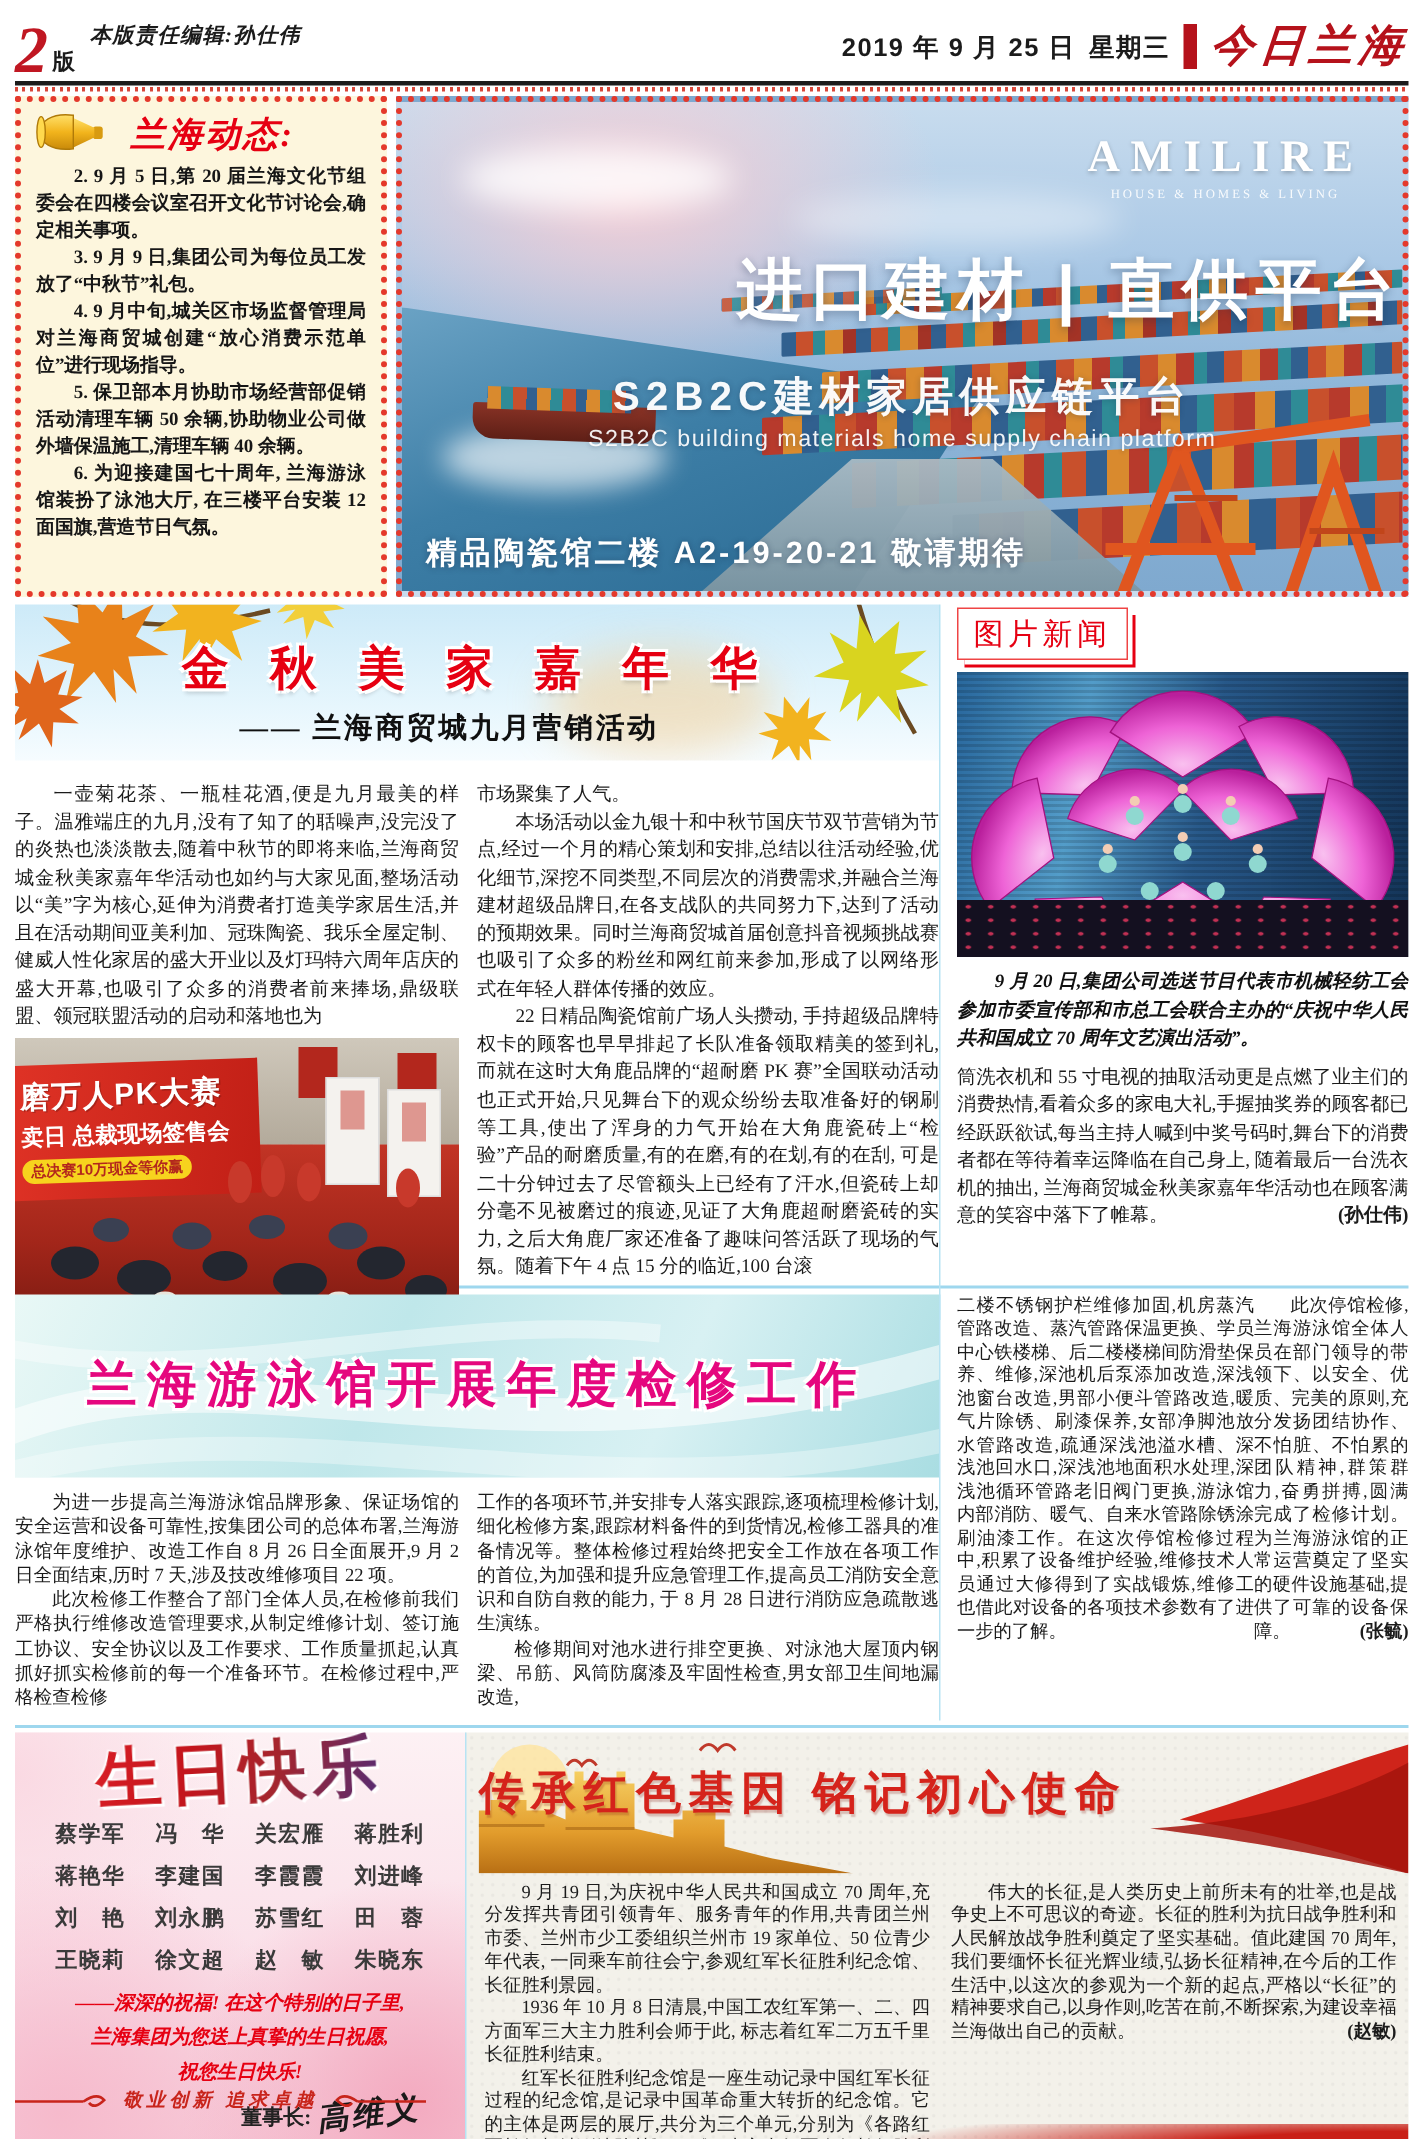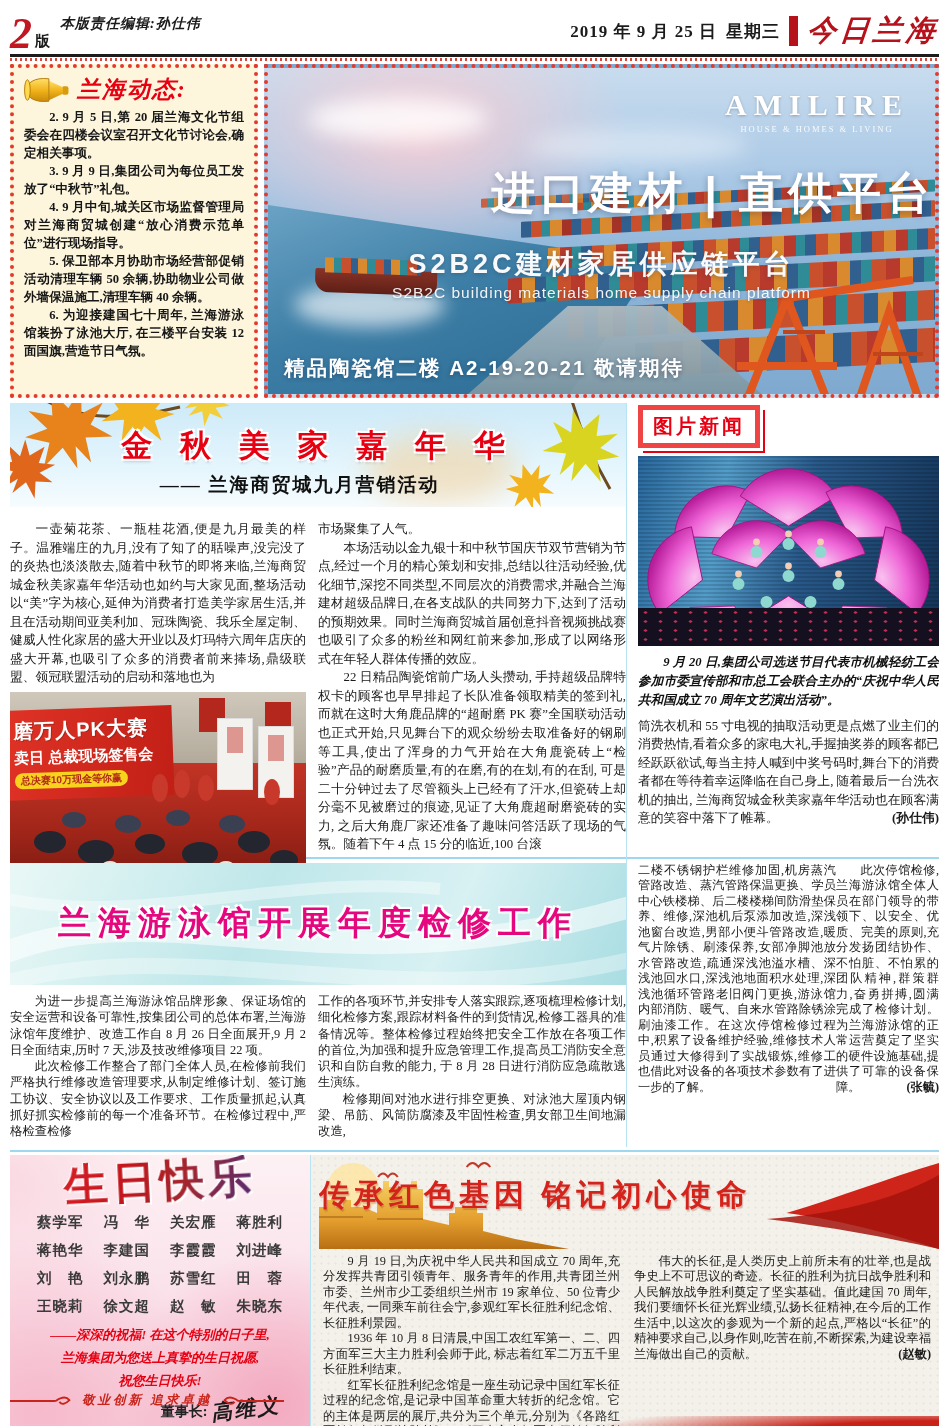--- a/index.html
+++ b/index.html
@@ -6,30 +6,30 @@
   body{width:949px;height:1426px;overflow:hidden;background:#fff;
        font-family:"Liberation Serif","DejaVu Serif",serif;color:#1b1b1b}
   .page{box-sizing:border-box;width:949px;height:1426px;padding:6px 10px 4px;overflow:hidden}
 
   
   .hdr{height:46px;position:relative;display:flex;align-items:flex-end}
   .ed-num{font-size:44px;line-height:.85;font-weight:bold;font-style:italic;color:#c01722}
   .ed-ban{font-size:15px;font-weight:bold;margin:0 10px 1px 3px}
   .ed-note{font-size:14px;font-style:italic;letter-spacing:1px;margin-bottom:19px;font-weight:bold}
   .hdr-right{position:absolute;right:0;bottom:1px;display:flex;align-items:center;gap:9px}
-  .hdr-date{font-size:17px;font-weight:bold;letter-spacing:1px;font-family:Liberation Serif, serif}
+  .hdr-date{font-size:17px;font-weight:bold;letter-spacing:1px;font-family:Liberation Sans, sans-serif}
   .mast-bar{width:9px;height:30px;background:#b5121b}
   .masthead{font-size:29px;font-weight:bold;font-style:italic;color:#b5121b;letter-spacing:4px;transform:skewX(-5deg);white-space:nowrap}
   .rule-b{height:3px;background:#1c1c1c;margin-top:2px}
   .rule-r{height:3px;margin-top:1px;background:repeating-linear-gradient(90deg,#d8473a 0 2px,transparent 2px 5px)}
 
   
   .top-row{display:grid;grid-template-columns:248px 1fr;gap:6px;height:334px;margin-top:3px}
   .dyn{box-sizing:border-box;border:4px dotted #e4392c;background:#fdf6dd;padding:5px 10px 2px;overflow:hidden}
-  .dyn-head{display:flex;align-items:center;gap:7px;margin:1px 0 3px}
+  .dyn-head{display:flex;align-items:flex-start;gap:17px;margin:1px 0 3px}
   .dyn-title{font-size:23px;font-weight:900;color:#e60012;letter-spacing:2px;font-style:italic;white-space:nowrap}
   .dyn p{margin:0;font-size:12.6px;font-weight:bold;line-height:1.43;text-indent:2em;text-align:justify;color:#161616}
 
   .ad{position:relative;box-sizing:border-box;border:4px dotted #e4392c;overflow:hidden;
       background:linear-gradient(180deg,#c8dcee 0%,#abc9e6 32%,#8fb6d9 58%,#7fa9cf 100%)}
   .ad-pink{position:absolute;left:-60px;top:-70px;width:420px;height:260px;
       background:radial-gradient(closest-side,rgba(248,205,212,.95),rgba(248,205,212,0));pointer-events:none}
   .cloud{position:absolute;background:rgba(255,255,255,.8);border-radius:50%;filter:blur(10px)}
   .ad-sea{position:absolute;left:0;top:42%;width:58%;height:58%;
       background:linear-gradient(160deg,#6aa2c4 0%,#3d7ea6 45%,#2a6a93 100%);
@@ -87,21 +87,21 @@
       transform:rotate(-2deg);color:#fff;padding:8px 10px;box-sizing:border-box;overflow:hidden;
       font-family:"Liberation Sans",sans-serif}
   .ep-b1{font-size:20px;font-weight:900;letter-spacing:1px;text-shadow:1px 1px 0 rgba(0,0,0,.2);white-space:nowrap}
   .ep-b2{font-size:15px;font-weight:900;margin-top:4px;white-space:nowrap}
   .ep-b3{display:inline-block;margin-top:5px;background:#f7d31e;color:#b3271d;font-size:10px;font-weight:900;padding:1px 6px;border-radius:8px;white-space:nowrap}
   .ep-roll{position:absolute;width:34px;height:70px;background:#f4f2ee;border:1px solid #ddd;top:14%}
   .ep-roll i{display:block;margin:8px auto 0;width:16px;height:26px;background:rgba(200,60,50,.5)}
   .crowd{position:absolute;inset:0}
 
   .mid-right{border-left:1px solid #b7e3f3;padding-left:11px;overflow:hidden}
-  .pn-label{display:inline-block;border:5px solid #ef4444;background:#fff;color:#e60012;font-size:20px;font-weight:700;
+  .pn-label{display:inline-block;border:1px solid #ef4444;background:#fff;color:#e60012;font-size:20px;font-weight:400;
       letter-spacing:3px;padding:3px 10px;margin:2px 0 8px;box-shadow:4px 4px 0 -1px #fff,5px 5px 0 0 #e60012;white-space:nowrap}
   .dancers{position:relative;height:190px;overflow:hidden;background:#0b1422}
   .dp-screen{position:absolute;inset:0 0 20% 0;opacity:.92;
       background:repeating-linear-gradient(180deg,rgba(0,0,0,.14) 0 2px,transparent 2px 4px),
       linear-gradient(100deg,#2c6fa8 0%,#5aa9d8 28%,#2b5f93 55%,#16395f 100%)}
   .dp-stage{position:absolute;inset:80% 0 0 0;background:#141020;
       background-image:radial-gradient(rgba(216,52,90,.9) 1.5px,transparent 2.2px);background-size:15px 9px}
   .caption{margin:7px 0 7px;font-size:12.6px;font-style:italic;font-weight:bold;line-height:1.5;text-align:justify;text-indent:2em;color:#101010}
 
   .div-blue{height:2px;background:#9ed7ee;margin:4px 0}

